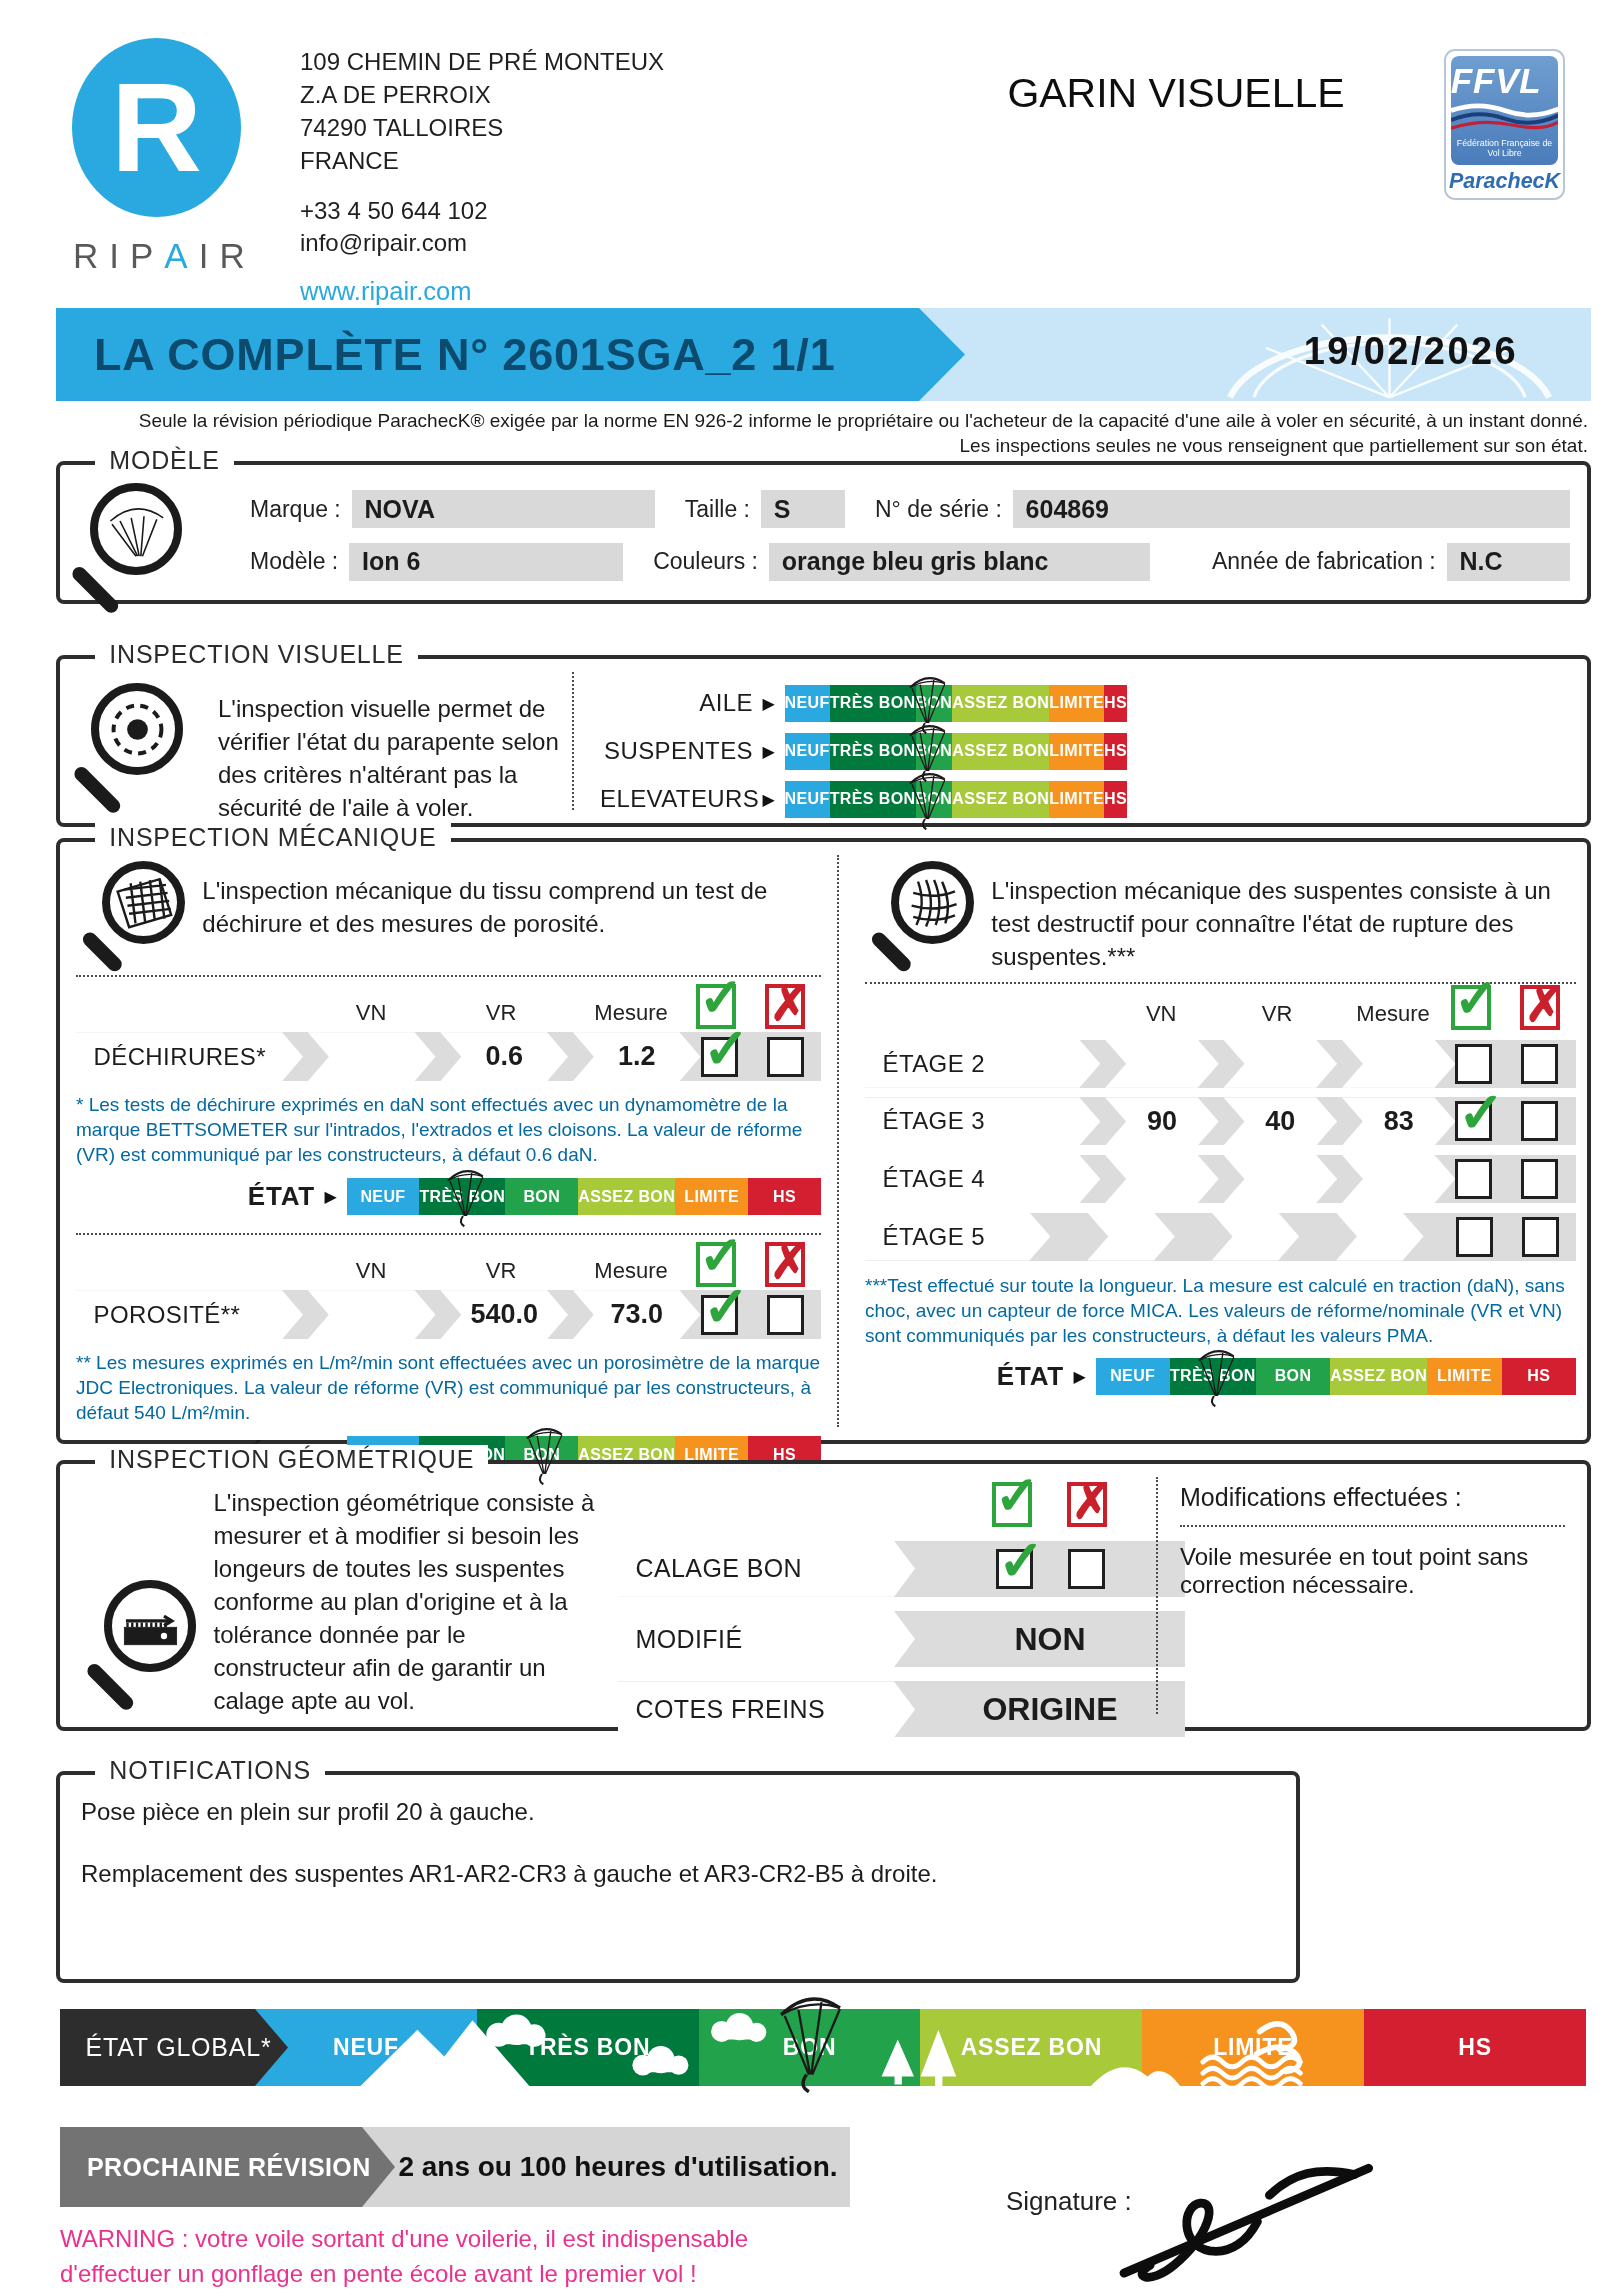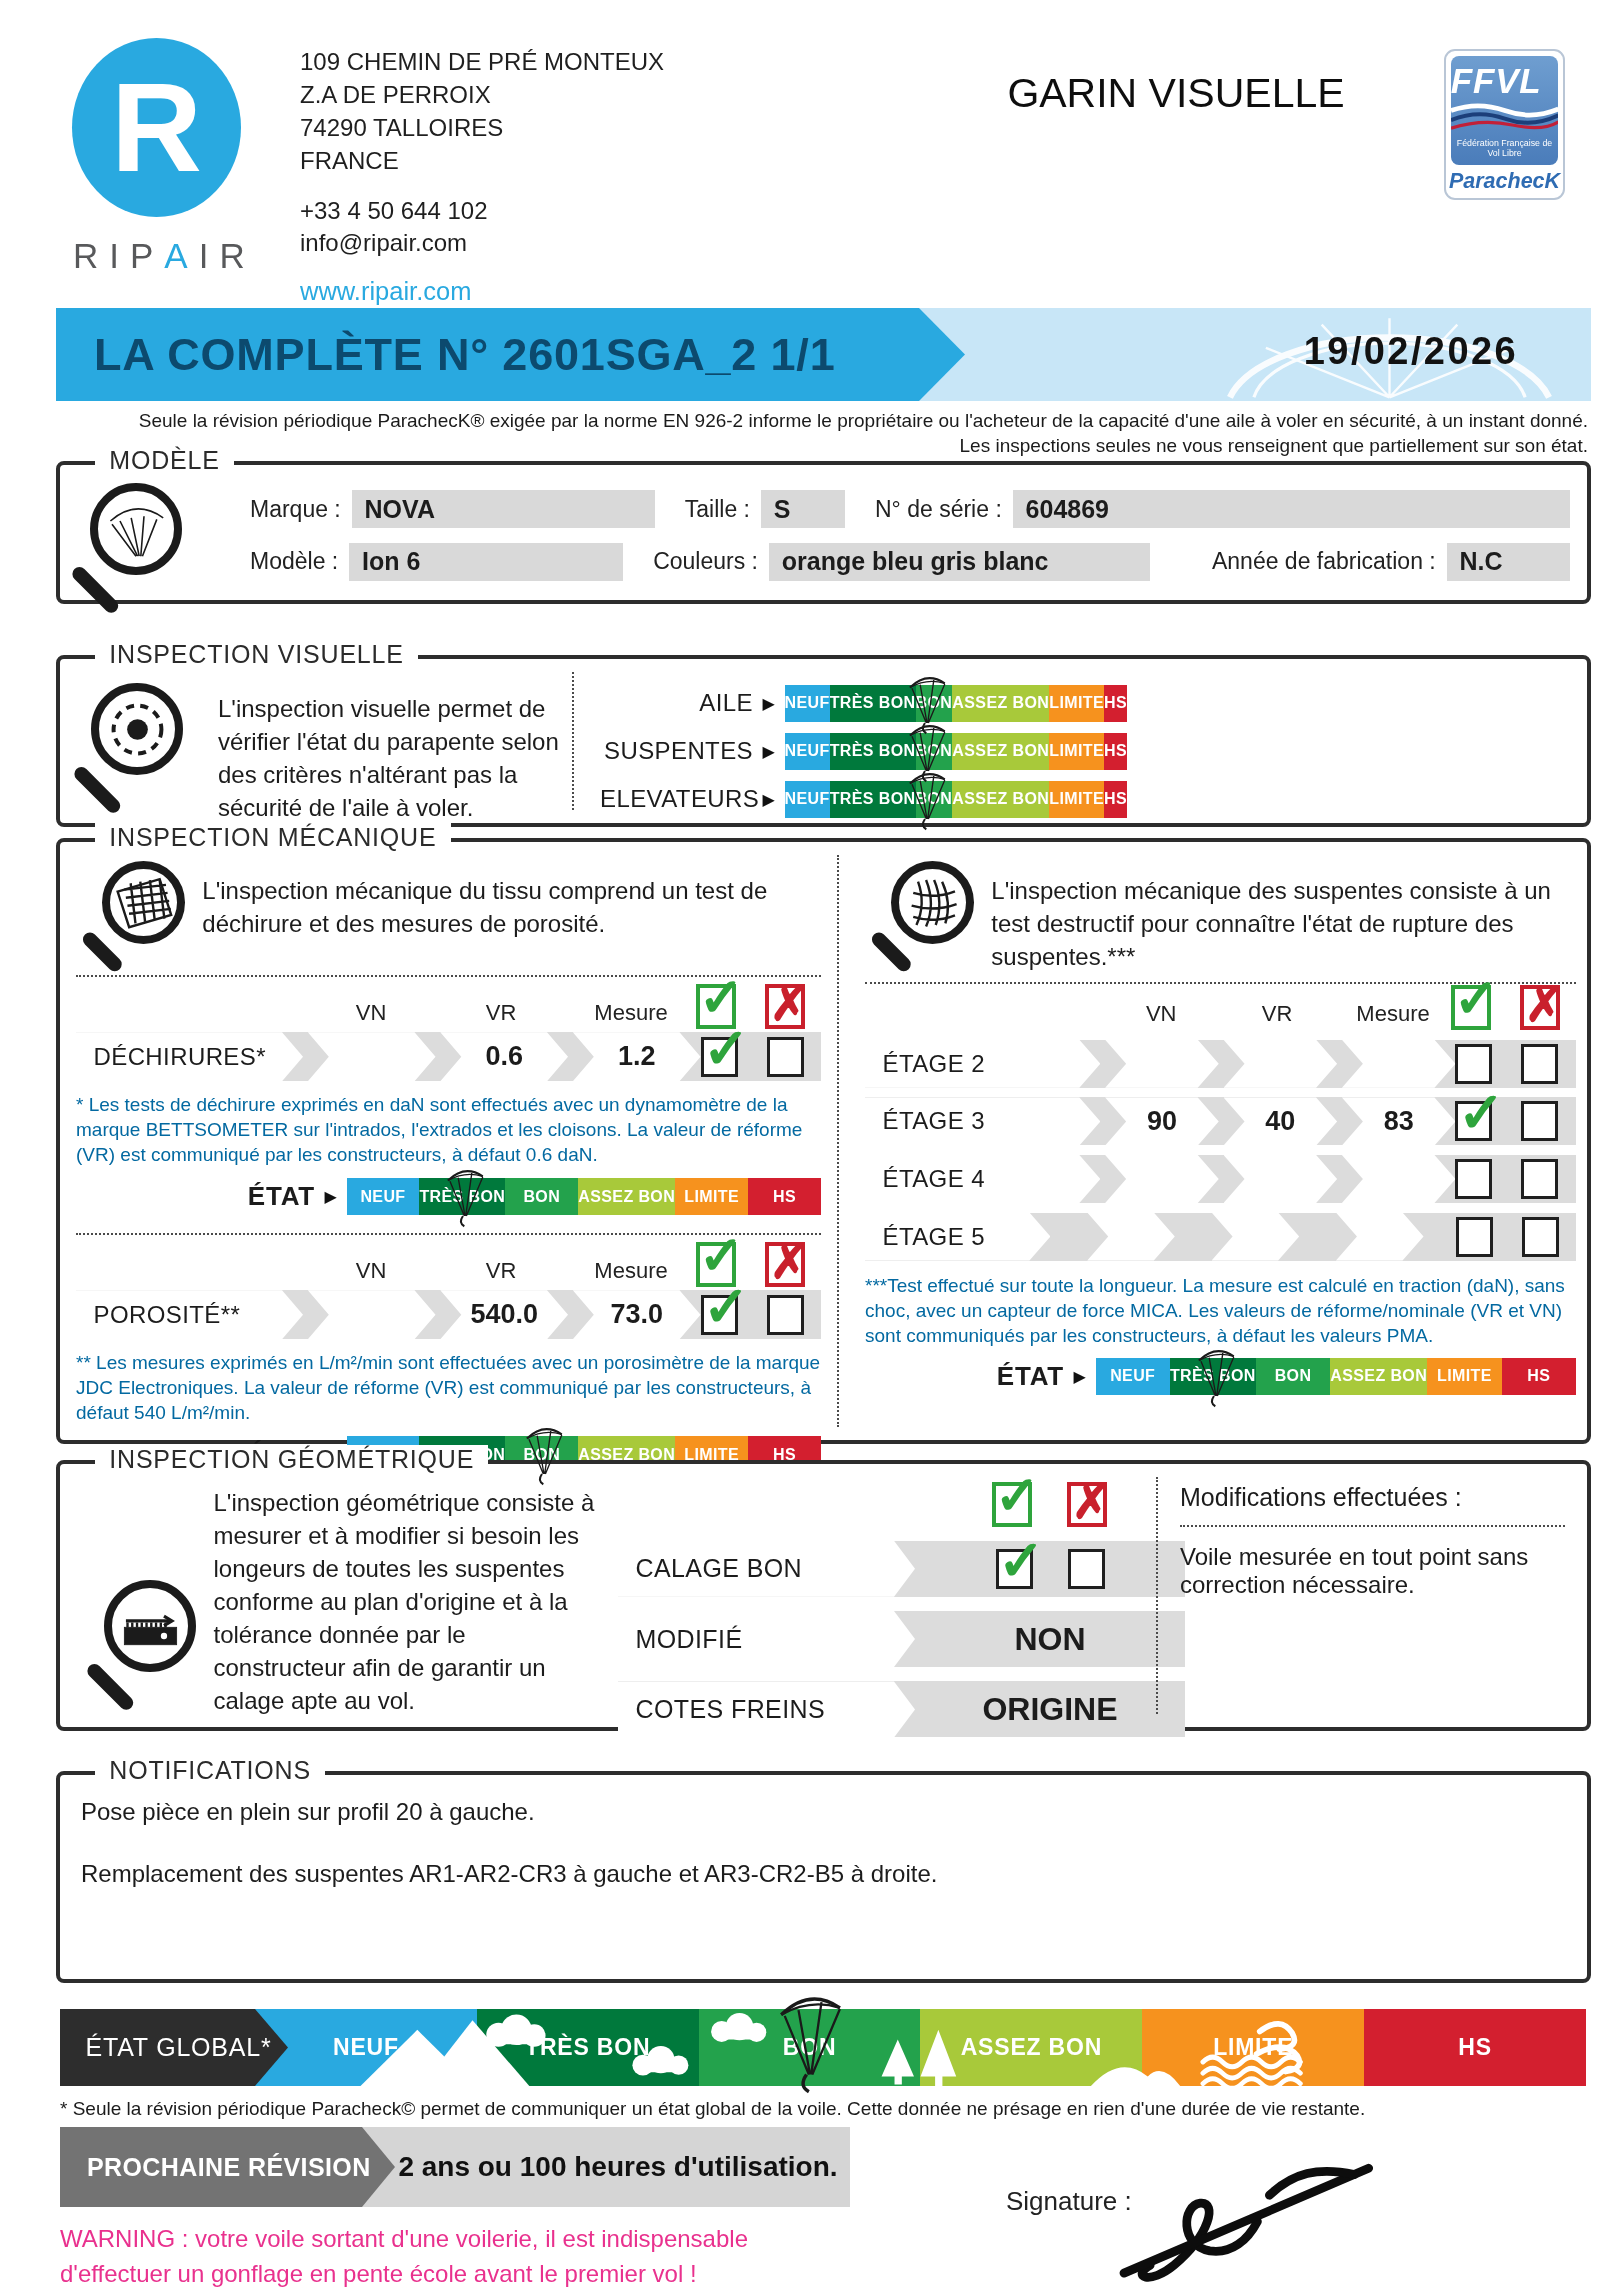--- a/index.html
+++ b/index.html
@@ -555,21 +555,21 @@
 
     <div class="vline" style="left:1096px;"></div>
 
     <div style="position:absolute; left:1120px; right:22px; top:19px;">
       <div class="mods-label">Modifications effectuées :</div>
       <div class="dothr"></div>
       <div class="mods-text">Voile mesurée en tout point sans correction nécessaire.</div>
     </div>
   </section>
 
-  <section class="panel" style="left:56px; top:1771px; width:1535px; height:212px;">
+  <section class="panel" style="left:56px; top:1771px; width:1244px; height:212px;">
     <span class="panel-label">NOTIFICATIONS</span>
     <div style="position:absolute; left:21px; right:21px; top:21px;">
       <div class="notif-line">Pose pièce en plein sur profil 20 à gauche.</div>
       <div class="notif-line" style="margin-top:30px;">Remplacement des suspentes AR1-AR2-CR3 à gauche et AR3-CR2-B5 à droite.</div>
     </div>
   </section>
 
   <div class="global-bar">
     <div class="chev-label global-label">ÉTAT GLOBAL*</div>
     <div class="scalebar global-scale">
@@ -618,21 +618,20 @@
         <svg class="pg-marker" viewBox="0 0 60 96" width="41" height="67" style="left: 41.6667%;">
     <g fill="none" stroke="#1a1a1a" stroke-width="2">
       <path d="M5 26 Q30 2 56 20" stroke-width="3"></path>
       <path d="M5 26 Q30 12 56 20"></path>
       <path d="M8 27 L29 78 M56 21 L32 78 M20 22 L30 78 M40 15 L31 78"></path>
       <path d="M27 78 q-7 10 2 15" stroke-width="3"></path>
     </g>
   </svg>
       </div>
   </div>
-  <div class="global-note">* Seule la révision périodique Paracheck© permet de communiquer un état global de la voile. Cette donnée ne présage en rien d'une durée de vie restante.</div>
 
   <div class="revision">
     <div class="rev-label">PROCHAINE RÉVISION</div>
     <div class="rev-value">2 ans ou 100 heures d'utilisation.</div>
   </div>
 
   <div class="sig-label">Signature :</div>
   <svg class="sig-svg" width="287" height="143" viewBox="0 0 360 180">
     <g fill="none" stroke="#0d0d0d" stroke-width="11" stroke-linecap="round">
       <path d="M55 150 C30 165 55 175 85 150 C130 112 140 70 118 72 C95 75 92 125 130 132 C158 136 178 118 190 95"></path>

